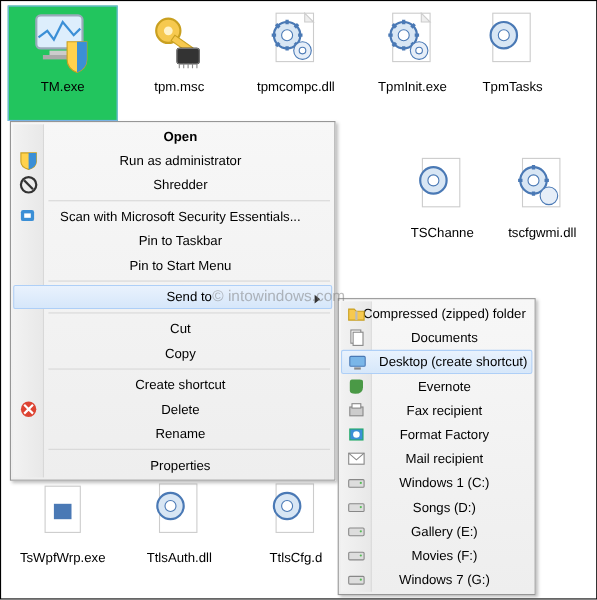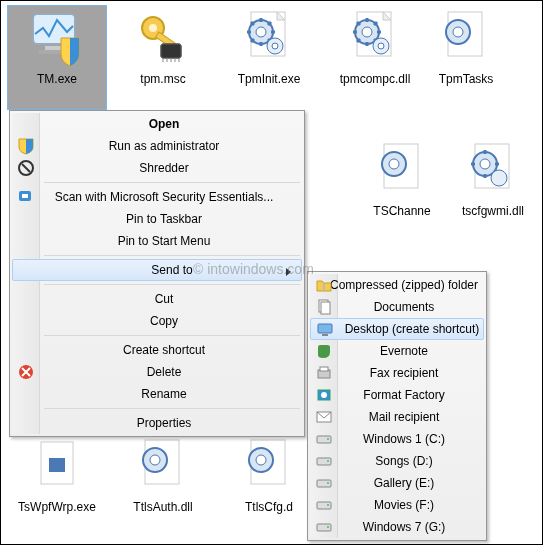--- a/index.html
+++ b/index.html
@@ -1,19 +1,19 @@
 <!DOCTYPE html>
 <html><head>
 <meta charset="utf-8">
 <style>
 * { margin:0; padding:0; box-sizing:border-box; }
 body { font-family:"Segoe UI",Tahoma,sans-serif; font-size:12px; background:#fff; width:543px; height:545px; overflow:hidden; position:relative; border:1px solid #000; }
 .explorer { display:flex; flex-wrap:wrap; padding:4px 0 0 6px; }
 .file { width:100px; height:105px; display:flex; flex-direction:column; align-items:center; padding-top:2px; margin:0 6px 6px 0; border:1px solid transparent; position:relative; }
-.file.selected { background:#a3a3a3; border:1px solid #7ab6e8; }
+.file.selected { background:#22c55e; border:1px solid #7ab6e8; }
 .file .icon { width:60px; height:60px; margin-bottom:4px; }
 .file .label { text-align:center; word-break:break-word; color:#000; }
 
 .menu { position:absolute; background:#f0f0f0; background:linear-gradient(#f7f7f7,#eeeeee); border:1px solid #969696; box-shadow:2px 2px 3px rgba(0,0,0,.25); padding:2px; }
 .menu1 { top:109px; left:8px; width:296px; }
 .menu2 { top:270px; left:306px; width:180px; }
 .mcol { position:absolute; top:2px; bottom:2px; left:2px; width:28px; background:linear-gradient(to right,#f2f2f2,#e8e8e8); border-right:1px solid #d8d8d8; }
 .mitems { position:relative; }
 .mi { display:flex; align-items:center; height:22px; padding-left:34px; padding-right:20px; position:relative; white-space:nowrap;justify-content:center; }
 .mi.bold { font-weight:bold; }
@@ -77,21 +77,21 @@
               <line x1="-10" y1="10" x2="-7" y2="7"></line>
               <line x1="10" y1="-10" x2="7" y2="-7"></line>
             </g>
           </g>
           <g transform="translate(36 38)">
             <circle r="8" fill="#e6eef8" stroke="#4a79b5"></circle>
             <circle r="3" fill="#fff" stroke="#4a79b5"></circle>
           </g>
         </svg>
     </span>
-    <span class="label">TpmInit.exe</span>
+    <span class="label">tpmcompc.dll</span>
   </div>
   <div class="file">
     <span class="icon">
       <svg viewBox="0 0 60 60">
           <rect x="12" y="4" width="34" height="44" fill="#fff" stroke="#ccc"></rect>
           <path d="M38 4 L46 12 L38 12 Z" fill="#eee" stroke="#ccc"></path>
           <g transform="translate(22 24)">
             <circle r="12" fill="#d8e6f4" stroke="#4a79b5" stroke-width="2"></circle>
             <circle r="5" fill="#fff" stroke="#4a79b5"></circle>
             <g stroke="#4a79b5" stroke-width="3">
@@ -104,21 +104,21 @@
               <line x1="-10" y1="10" x2="-7" y2="7"></line>
               <line x1="10" y1="-10" x2="7" y2="-7"></line>
             </g>
           </g>
           <g transform="translate(36 38)">
             <circle r="8" fill="#e6eef8" stroke="#4a79b5"></circle>
             <circle r="3" fill="#fff" stroke="#4a79b5"></circle>
           </g>
         </svg>
     </span>
-    <span class="label">tpmcompc.dll</span>
+    <span class="label">TpmInit.exe</span>
   </div>
   <div class="file" style="width:70px">
     <span class="icon">
       <svg viewBox="0 0 60 60">
           <rect x="12" y="4" width="34" height="44" fill="#fff" stroke="#ccc"></rect>
           <g transform="translate(22 24)">
             <circle r="12" fill="#d8e6f4" stroke="#4a79b5" stroke-width="2"></circle>
             <circle r="5" fill="#fff" stroke="#4a79b5"></circle>
           </g>
         </svg>

